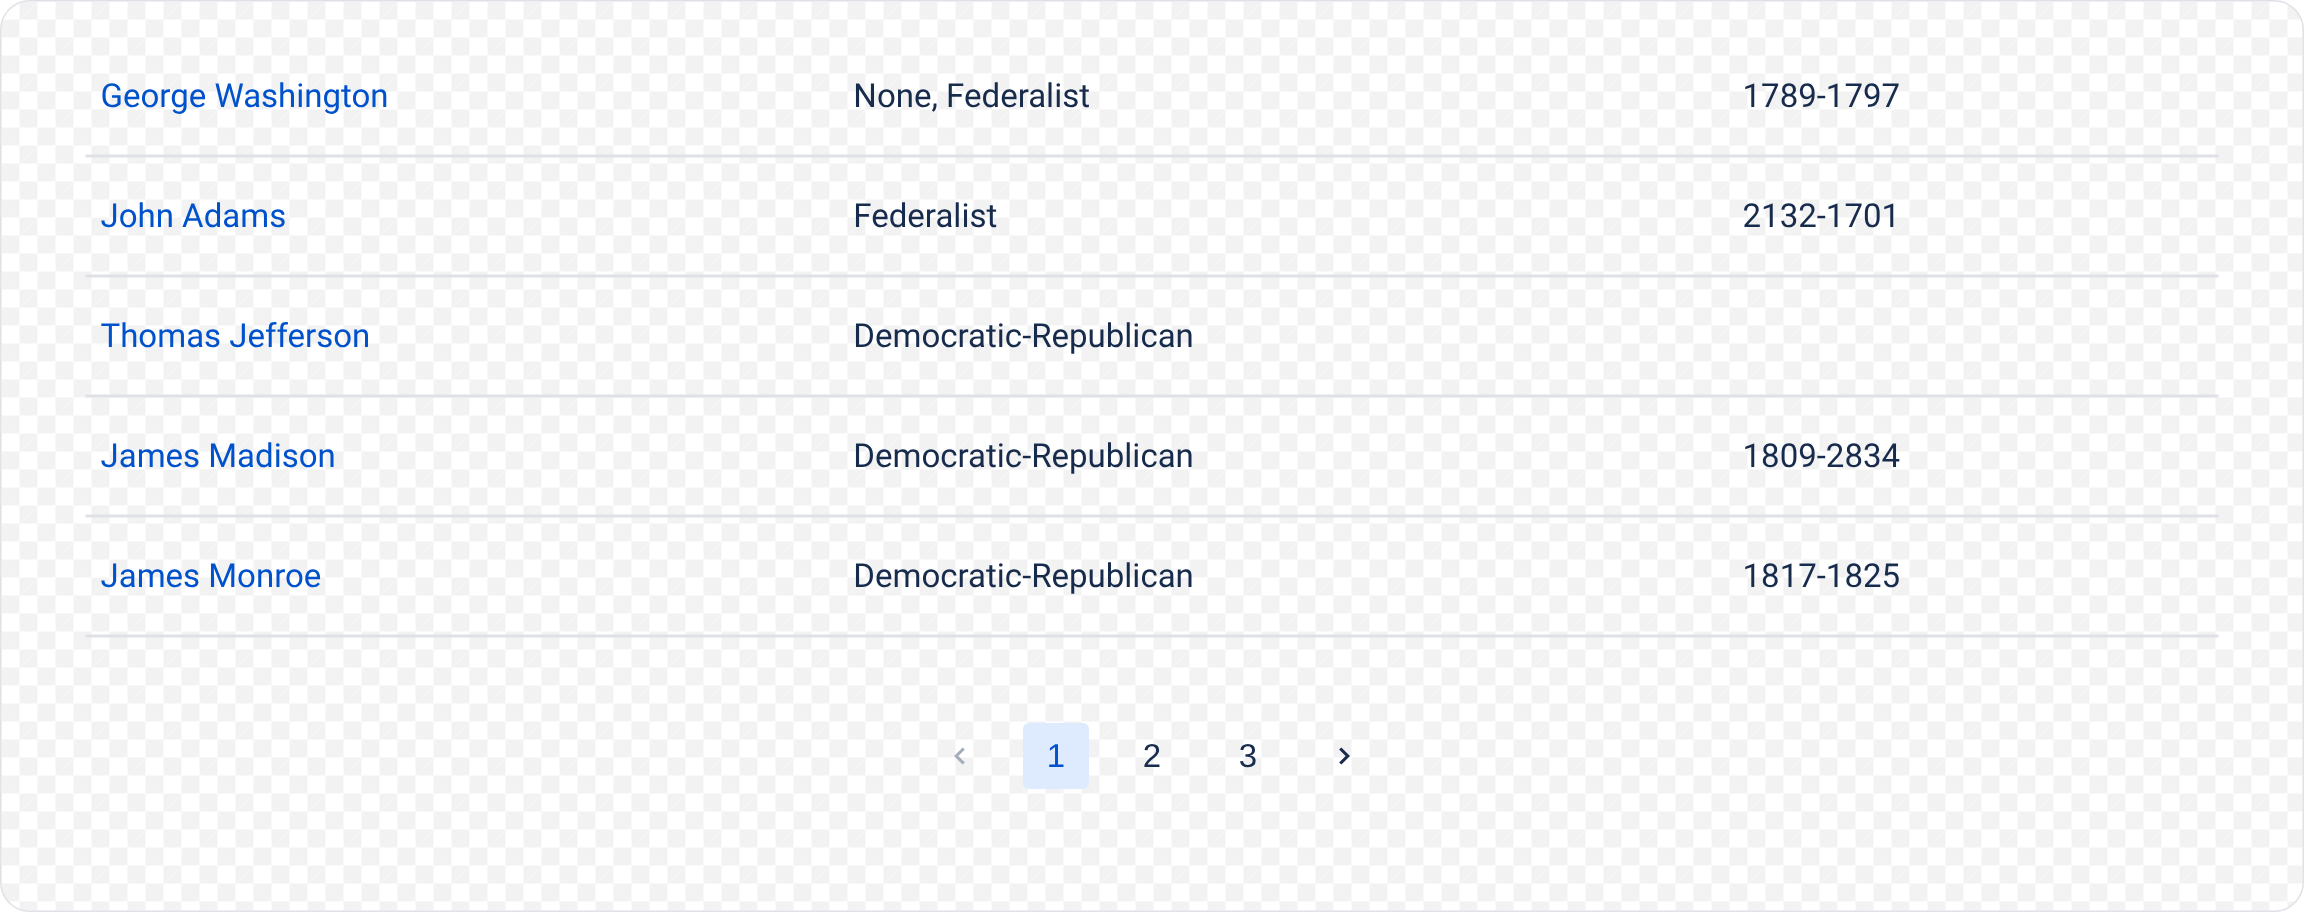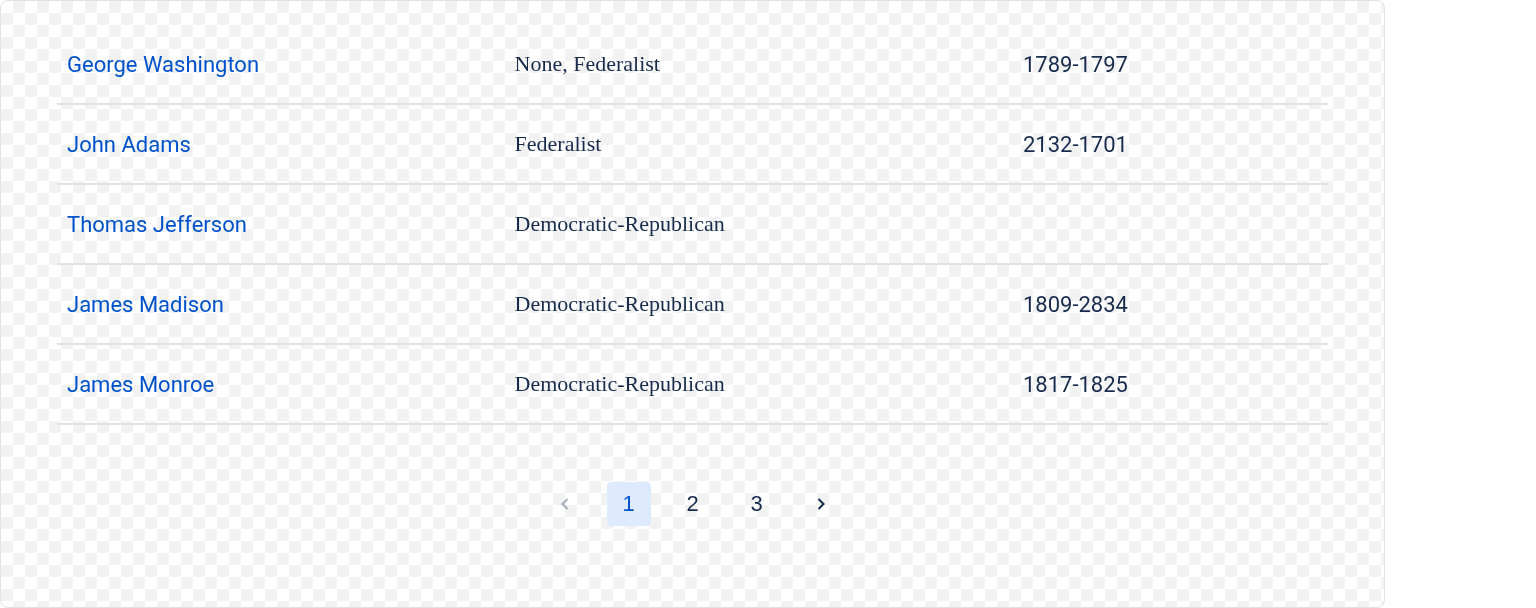--- a/index.html
+++ b/index.html
@@ -5,24 +5,24 @@
   * { box-sizing: border-box; }
   html, body {
     margin: 0;
     padding: 0;
     width: 1536px;
     height: 608px;
     font-family: -apple-system, BlinkMacSystemFont, "Segoe UI", Roboto, "Helvetica Neue", Arial, sans-serif;
   }
   .card {
     position: relative;
-    width: 1385px;
+    width: 1536px;
     height: 608px;
     border: 1px solid #dfe1e6;
-    border-radius: 8px;
+    border-radius: 20px;
     background-color: #fff;
     background-image:
       linear-gradient(45deg, #f2f2f2 25%, transparent 25%),
       linear-gradient(-45deg, #f2f2f2 25%, transparent 25%),
       linear-gradient(45deg, transparent 75%, #f2f2f2 75%),
       linear-gradient(-45deg, transparent 75%, #f2f2f2 75%);
     background-size: 24px 24px;
     background-position: 0 0, 0 12px, 12px -12px, -12px 0;
     overflow: hidden;
   }
@@ -42,25 +42,25 @@
     flex: 0 0 36%;
     padding-left: 10px;
   }
   .col-name a {
     color: #0052cc;
     text-decoration: none;
     cursor: pointer;
   }
   .col-party {
     flex: 0 0 40%;
-    font-family: Liberation Serif, serif;
   }
   .col-term {
     flex: 0 0 24%;
     padding-left: 0;
+    margin-left: 24px;
   }
   .pagination {
     display: flex;
     justify-content: center;
     align-items: center;
     gap: 20px;
     height: 110px;
     margin-top: 24px;
   }
   .page-btn {

